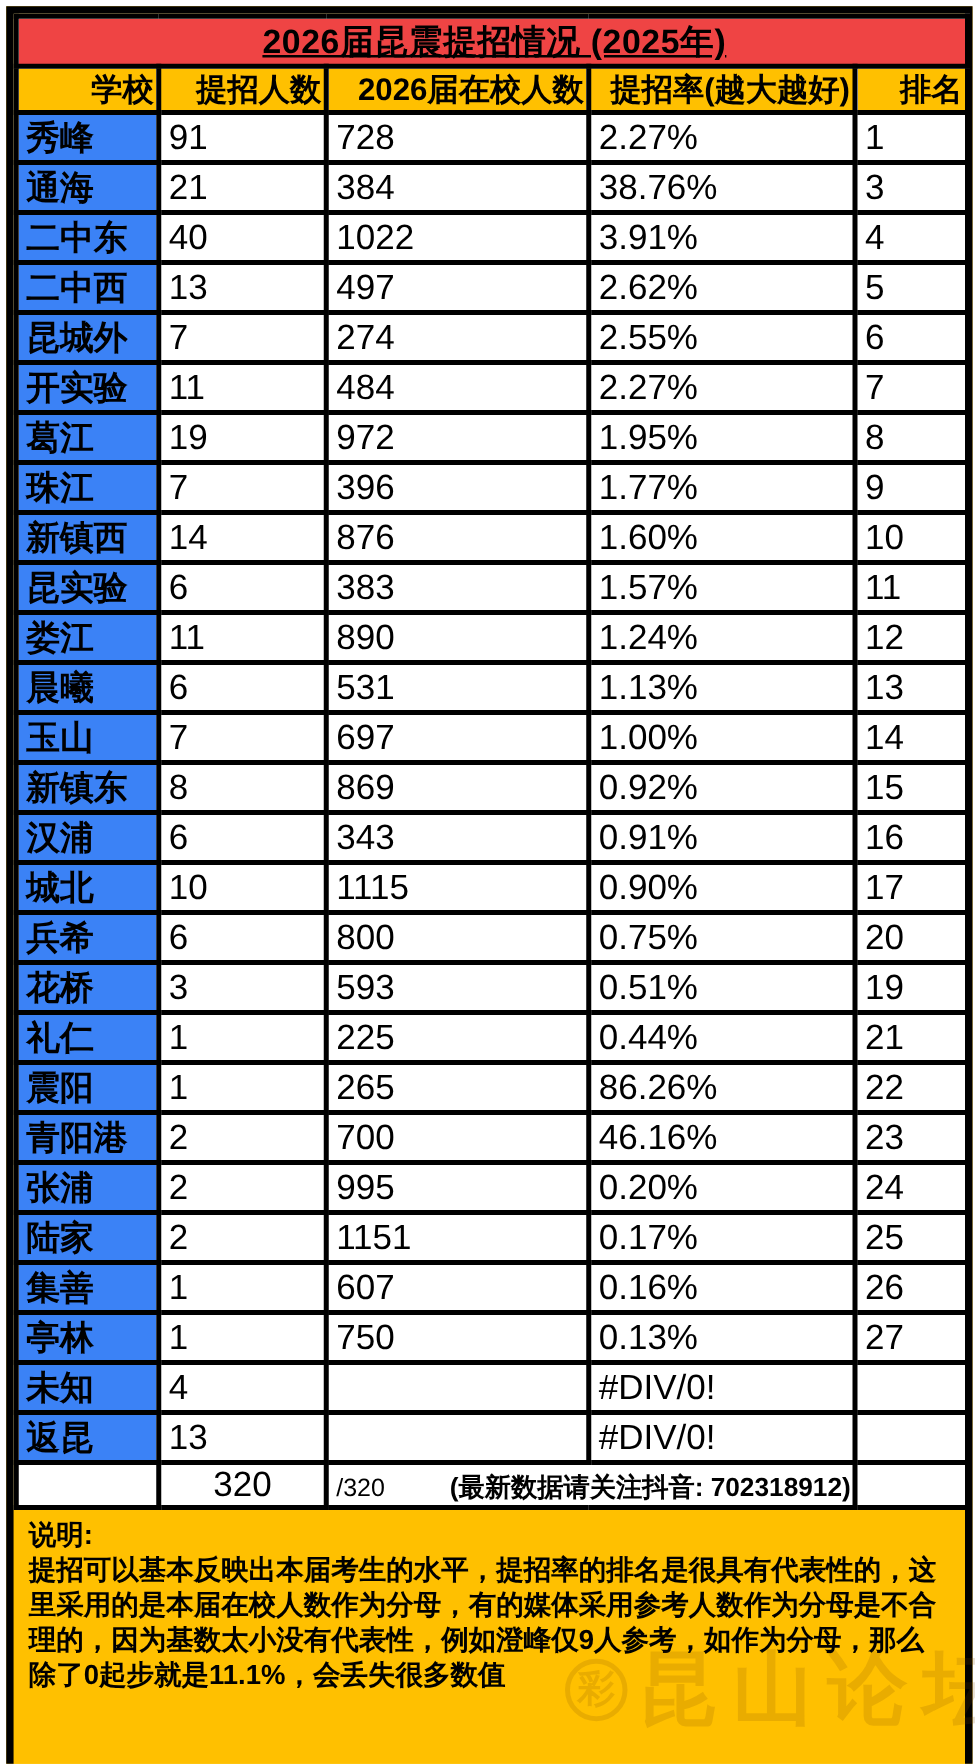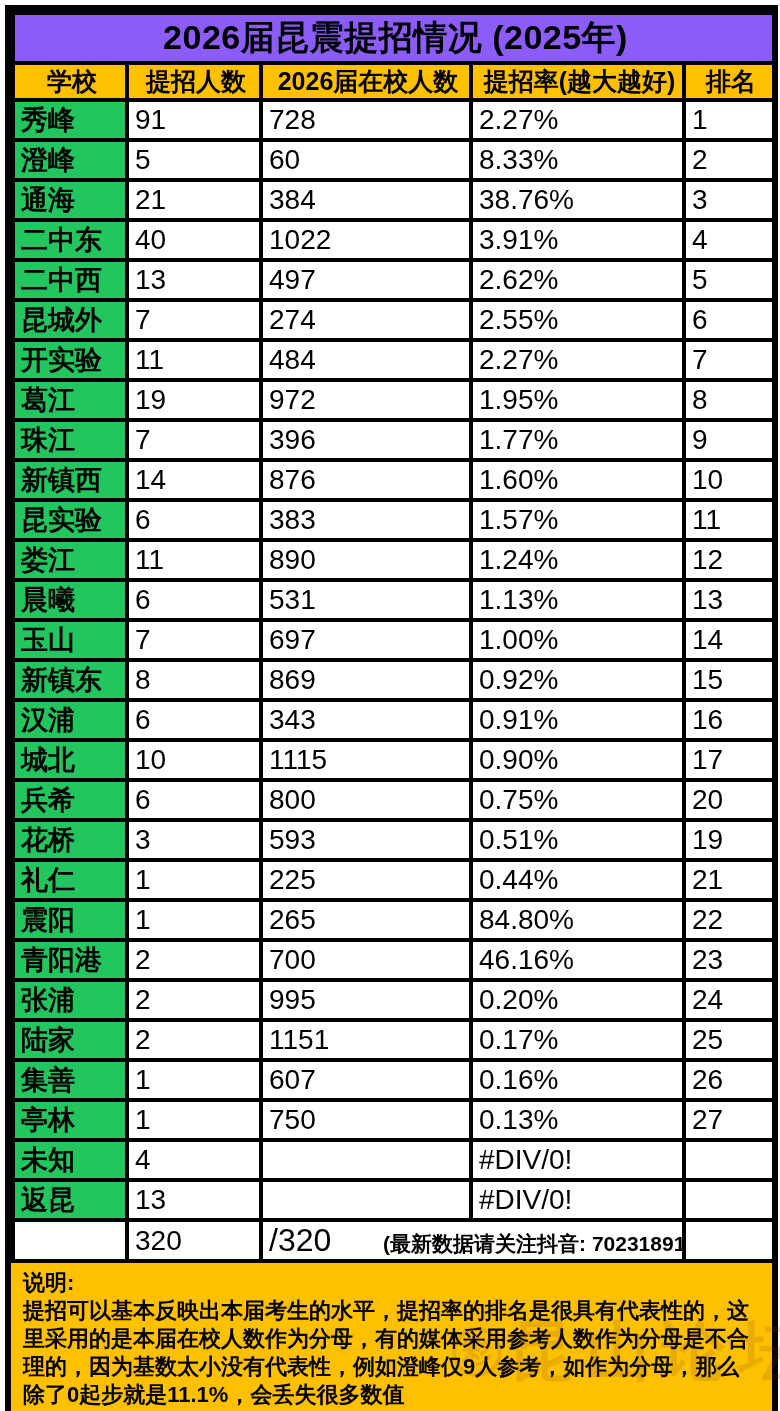--- a/index.html
+++ b/index.html
@@ -30,46 +30,47 @@
   table.tbl col.c5 { width: 90px; }
   .tbl th, .tbl td {
     border: 4px solid #000;
     padding: 0 2px 0 6px;
     height: 35px;
     color: #000;
     overflow: hidden;
     white-space: nowrap;
   }
   tr.title-row th {
-    background: #8b5cf6;
+    background: #ef4444;
     text-align: center;
-    font-size: 34px;
+    font-size: 27px;
     font-weight: bold;
     height: 38px;
     letter-spacing: 0.5px;
+    text-decoration: underline;
   }
   tr.head-row th {
     background: #FFC000;
-    text-align: center;
+    text-align: right;
     font-size: 25px;
     font-weight: bold;
   }
   td.school {
-    background: #22c55e;
+    background: #3b82f6;
     font-weight: bold;
     font-size: 27px;
   }
   td.val {
     background: #fff;
     font-size: 28px;
     font-weight: normal;
   }
   tr.total-row td { background: #fff; font-size: 28px; }
-  td.right { text-align: left; padding-right: 6px; }
-  td.merged .enr { font-size: 32px; }
+  td.right { text-align: center; padding-right: 6px; }
+  td.merged .enr { font-size: 20px; }
   td.merged .note { font-size: 21px; margin-left: 44px; font-weight: bold; }
   .notes {
     background: #FFC000;
     color: #000;
     padding: 6px 12px 10px 12px;
     font-size: 22px;
     font-weight: bold;
     line-height: 28px;
     min-height: 248px;
     position: relative;
@@ -129,27 +130,20 @@
     </thead>
     <tbody id="table-body">
         <tr>
     <td class="school">秀峰</td>
     <td class="val">91</td>
     <td class="val">728</td>
     <td class="val">2.27%</td>
     <td class="val">1</td>
   </tr>
         <tr>
-    <td class="school">澄峰</td>
-    <td class="val">5</td>
-    <td class="val">60</td>
-    <td class="val">8.33%</td>
-    <td class="val">2</td>
-  </tr>
-        <tr>
     <td class="school">通海</td>
     <td class="val">21</td>
     <td class="val">384</td>
     <td class="val">38.76%</td>
     <td class="val">3</td>
   </tr>
         <tr>
     <td class="school">二中东</td>
     <td class="val">40</td>
     <td class="val">1022</td>
@@ -265,21 +259,21 @@
     <td class="school">礼仁</td>
     <td class="val">1</td>
     <td class="val">225</td>
     <td class="val">0.44%</td>
     <td class="val">21</td>
   </tr>
         <tr>
     <td class="school">震阳</td>
     <td class="val">1</td>
     <td class="val">265</td>
-    <td class="val">84.80%</td>
+    <td class="val">86.26%</td>
     <td class="val">22</td>
   </tr>
         <tr>
     <td class="school">青阳港</td>
     <td class="val">2</td>
     <td class="val">700</td>
     <td class="val">46.16%</td>
     <td class="val">23</td>
   </tr>
         <tr>

